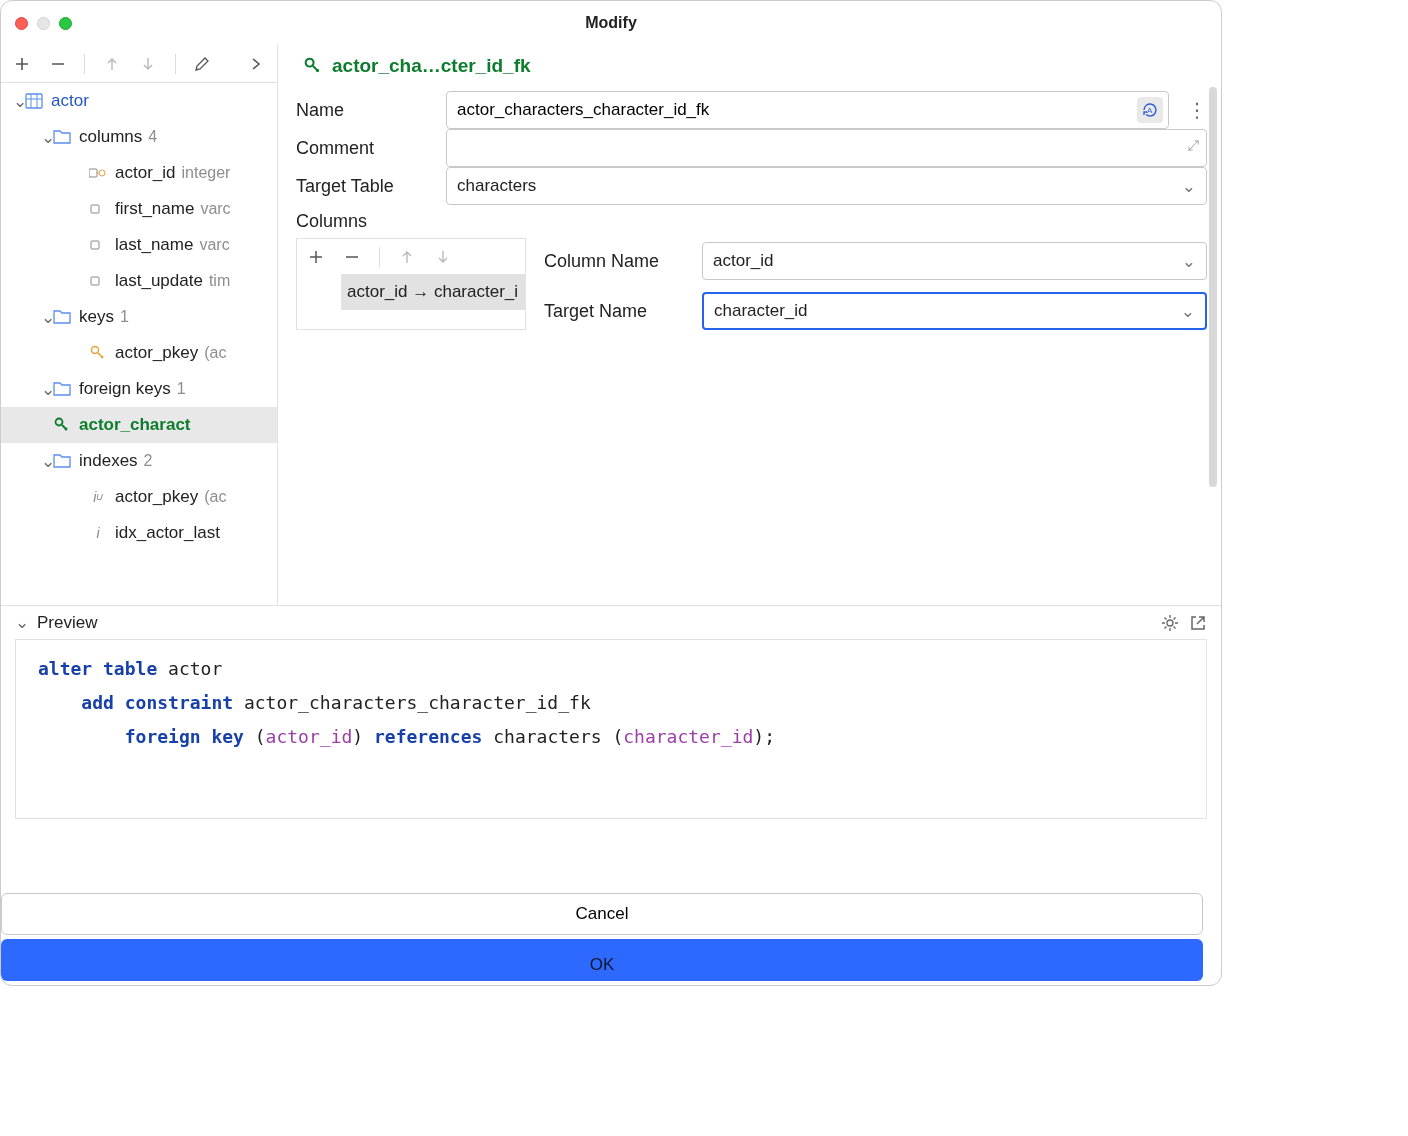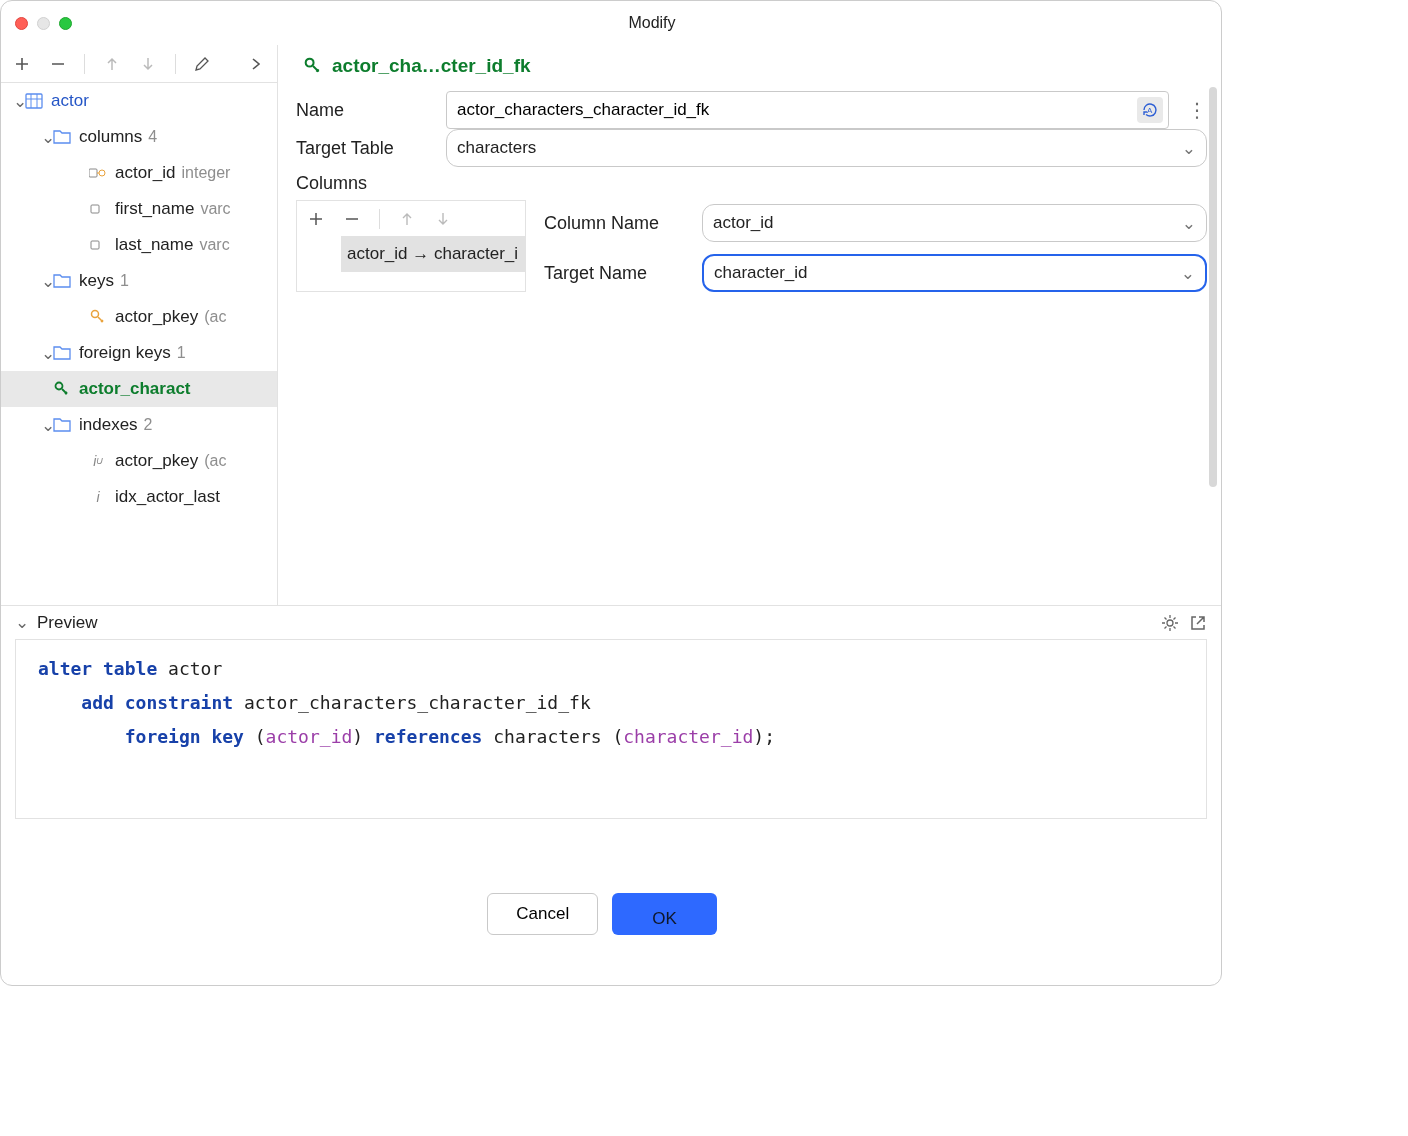--- a/index.html
+++ b/index.html
@@ -19,21 +19,21 @@
     display: flex;
     align-items: center;
     padding: 0 14px;
     position: relative;
   }
   .traffic { display: flex; gap: 9px; }
   .dot { width: 13px; height: 13px; border-radius: 50%; }
   .dot.red { background: #ff5f57; border: 1px solid #e24640; }
   .dot.yellow { background: #e6e6e6; border: 1px solid #d1d1d1; }
   .dot.green { background: #28c840; border: 1px solid #1fa72f; }
-  .title-text { position: absolute; left: 50%; transform: translateX(-50%); font-weight: 400; font-size: 16px; margin-left: 41px; }
+  .title-text { position: absolute; left: 50%; transform: translateX(-50%); font-weight: 700; font-size: 16px; }
 
   .content {
     display: flex;
     height: 560px;
   }
 
   
   .sidebar {
     width: 277px;
     border-right: 1px solid #e2e2e2;
@@ -74,21 +74,21 @@
   .header-line { display:flex; align-items:center; gap:10px; font-size:19px; color:#0d7d2d; font-weight:600; margin-bottom:14px; margin-left:8px;}
   .form-row { display:flex; align-items:center; }
   .form-label { width: 150px; font-size:18px; color:#222; }
   .text-input {
     flex:1; height:38px; border:1px solid #c9c9c9; border-radius:4px; padding:0 10px; font-size:17px; font-family:inherit;
   }
   .text-input.with-suffix { padding-right: 36px; }
   .input-wrap { position: relative; flex:1; display:flex; }
   .input-suffix { position:absolute; right:6px; top:50%; transform:translateY(-50%); width:26px; height:26px; background:#e9e9e9; border-radius:4px; display:flex; align-items:center; justify-content:center; color:#2e5fd4; font-size:14px;}
   .expand-corner { position:absolute; right:8px; top:8px; color:#999; font-size:14px;}
-  .select { flex:1; height:38px; border:1px solid #c9c9c9; border-radius:12px; padding:0 10px; font-size:17px; display:flex; align-items:center; justify-content:space-between; }
+  .select { flex:1; height:38px; border:1px solid #c9c9c9; border-radius:4px; padding:0 10px; font-size:17px; display:flex; align-items:center; justify-content:space-between; }
   .select .caret { color:#777; }
   .select.focused { border:2px solid #2563eb; }
   .kebab { margin-left: 18px; color:#6b6b6b; font-size:20px; }
 
   .columns-section { margin-top:6px; }
   .section-title { font-size:18px; margin-bottom:6px; }
   .columns-body { display:flex; gap:18px; }
   .col-list { width: 230px; border:1px solid #e2e2e2; border-top: none;}
   .col-list-toolbar { border-top:1px solid #e2e2e2; display:flex; align-items:center; gap:18px; padding:6px 10px; color:#6b6b6b; height:36px;}
   .col-mapping { padding:8px 6px; background:#e2e2e2; font-size:17px; white-space:nowrap; overflow:hidden;margin-left:44px;}
@@ -115,21 +115,21 @@
     margin: 0 14px 14px 14px;
     height: 180px;
     overflow:auto;
     white-space: pre;
   }
   .kw { color:#1741a9; font-weight:600;}
   .ident { color:#222; }
   .ref { color:#9b3ea8; }
 
   
-  .footer { display:flex; justify-content:center; gap:14px; padding: 0 18px 18px 0;}
+  .footer { display:flex; justify-content:center; gap:4px; padding: 0 18px 18px 0; flex-direction: column;}
   .btn { height:42px; padding:0 28px; border-radius:6px; font-size:17px; border:1px solid #c9c9c9; background:#fff; cursor:pointer;}
   .btn.primary { background:#2e69ff; color:#0f172a; border:none; padding:16px 40px;}
 </style>
 </head>
 <body>
 
 <div class="titlebar">
   <div class="traffic">
     <div class="dot red"></div>
     <div class="dot yellow"></div>
@@ -220,20 +220,29 @@
           <span class="sub">varc</span>
         </div>
       <div class="tree-row" style="padding-left:88px">
           <span class="icon col-icon">
             <svg width="18" height="16" viewBox="0 0 18 16">
               <rect x="2" y="4" width="8" height="8" rx="1" stroke="#888" fill="none"></rect>
             </svg>
           </span>
           <span class="label">last_name</span>
           <span class="sub">varc</span>
+        </div>
+      <div class="tree-row" style="padding-left:88px">
+          <span class="icon col-icon">
+            <svg width="18" height="16" viewBox="0 0 18 16">
+              <rect x="2" y="4" width="8" height="8" rx="1" stroke="#888" fill="none"></rect>
+            </svg>
+          </span>
+          <span class="label">last_update</span>
+          <span class="sub">tim</span>
         </div>
 
       <div class="tree-row" style="padding-left:40px">
         <span class="chev">⌄</span>
         <span class="icon folder-icon">
             <svg width="18" height="16" viewBox="0 0 18 16">
               <path d="M1 2h6l2 2h8v10H1z" stroke="#5b8def" stroke-width="1.3" fill="none"></path>
             </svg>
           </span>
         <span class="label">keys</span>
@@ -311,20 +320,27 @@
             <svg width="18" height="18" viewBox="0 0 18 18">
               <path d="M3 9a6 6 0 1 1 2 4.5" stroke="#2e5fd4" stroke-width="1.4" fill="none"></path>
               <path d="M3 14v-3h3" stroke="#2e5fd4" stroke-width="1.4" fill="none"></path>
               <text x="6" y="12" font-size="8" fill="#2e5fd4">A</text>
             </svg>
           </span>
       </div>
       <span class="kebab">⋮</span>
     </div>
 
+    <div class="form-row">
+      <div class="form-label">Comment</div>
+      <div class="input-wrap">
+        <input class="text-input" value="" style="">
+        <span class="expand-corner">⤢</span>
+      </div>
+    </div>
 
     <div class="form-row">
       <div class="form-label">Target Table</div>
       <div class="select">
         <span>characters</span>
         <span class="caret">⌄</span>
       </div>
     </div>
 
     <div class="columns-section">

